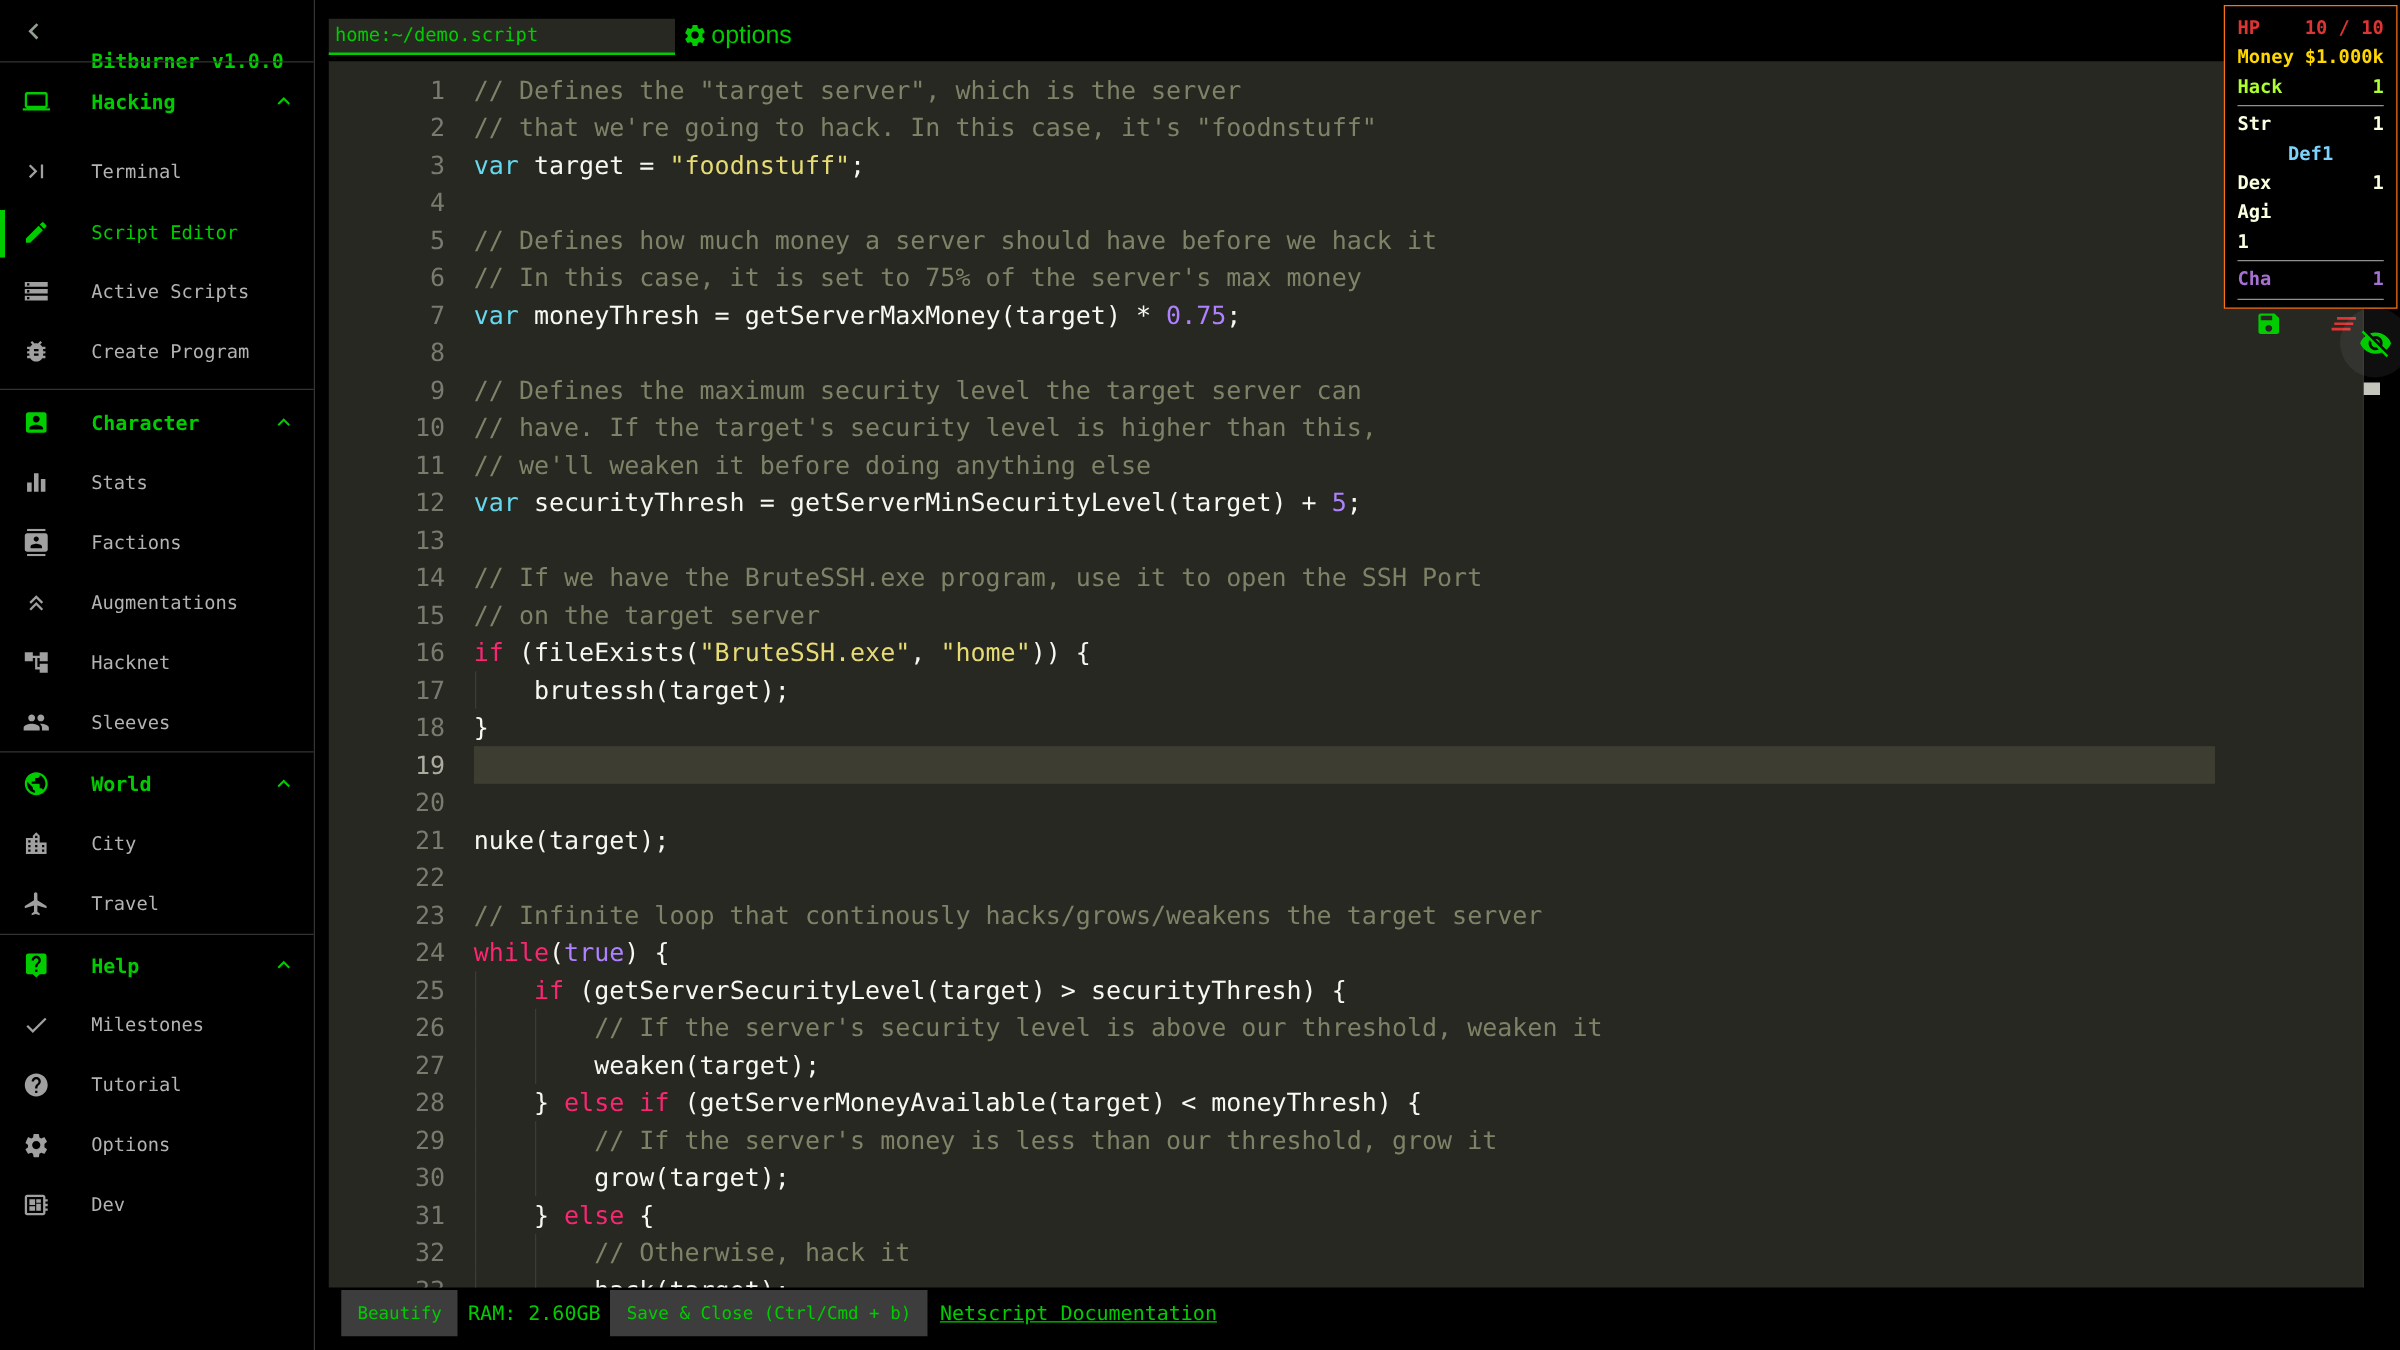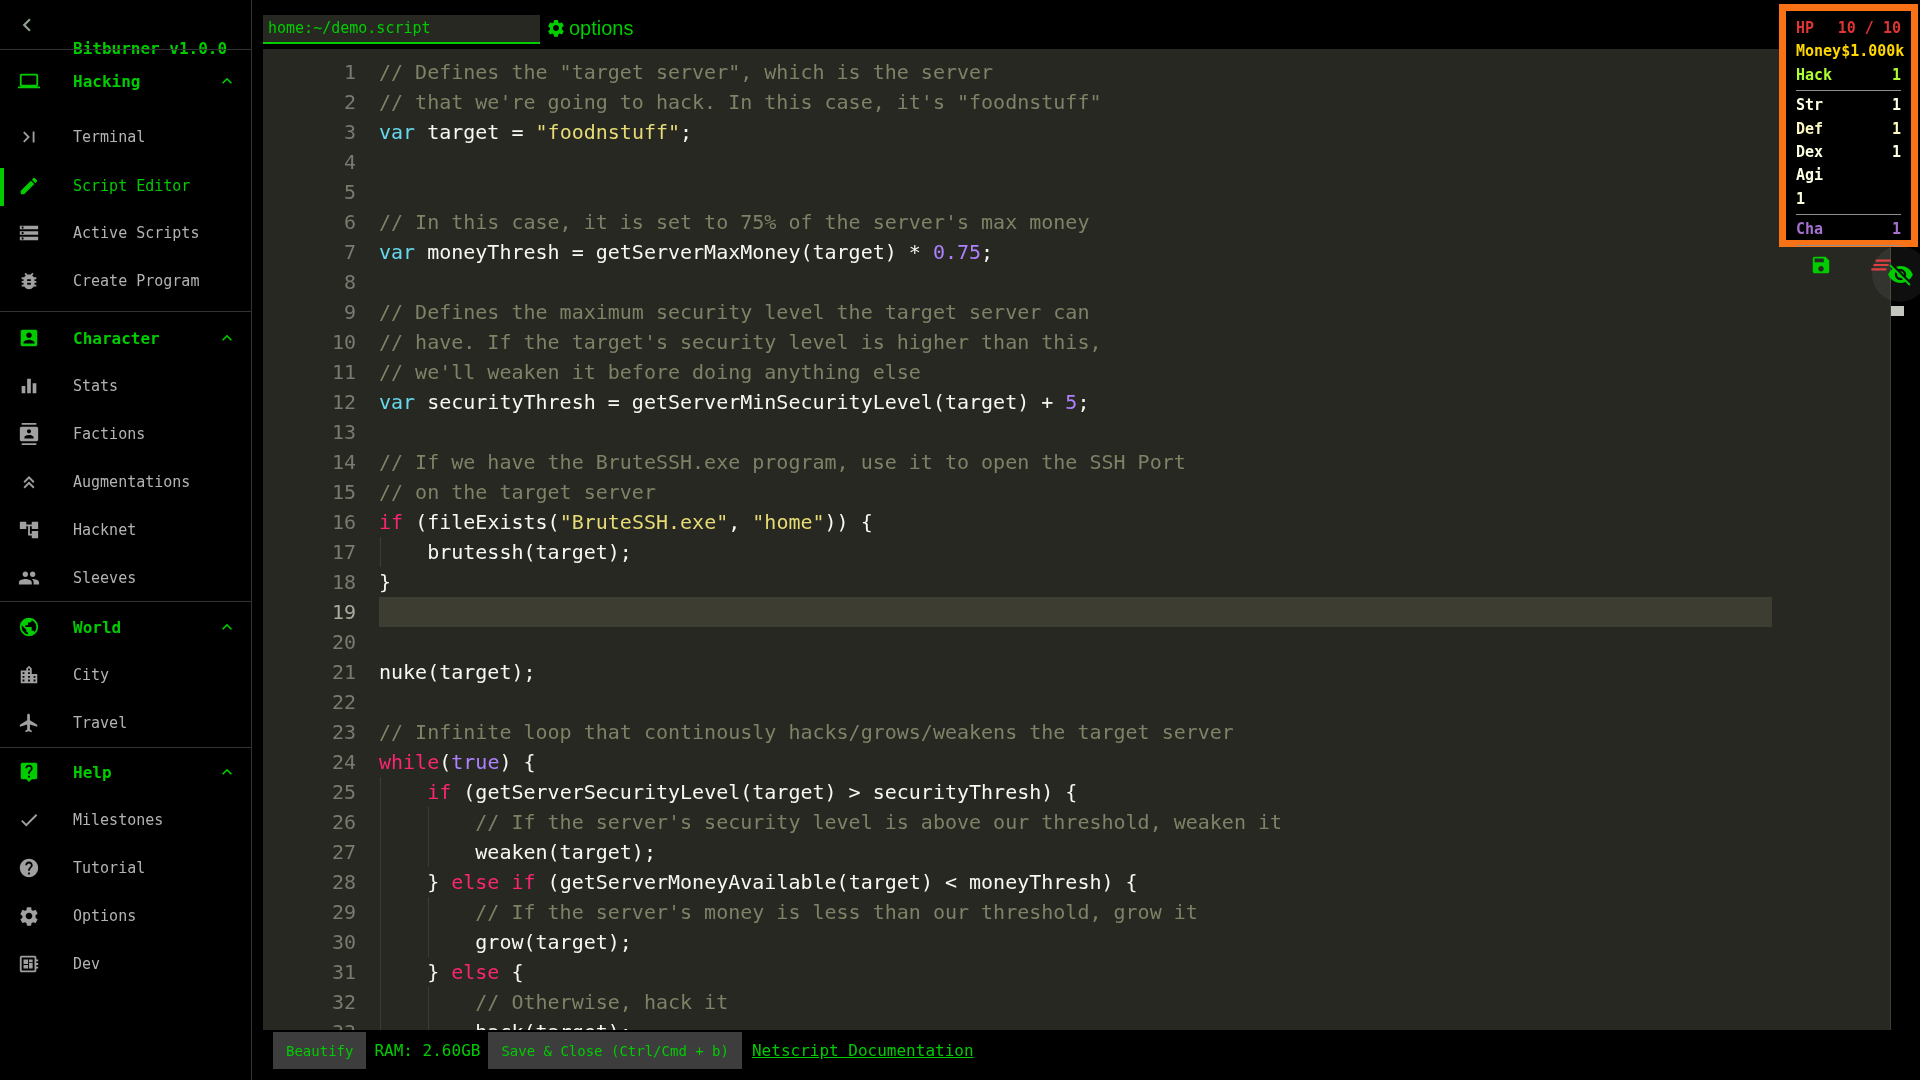--- a/index.html
+++ b/index.html
@@ -39,21 +39,21 @@
   #scroll-thumb{position:absolute;left:1891px;top:306px;width:13px;height:10px;background:#c3c6bd;cursor:pointer;}
   
   #bottombar{position:absolute;left:263px;top:1030px;width:1627px;height:50px;display:flex;align-items:flex-start;
              padding-top:2px;box-sizing:border-box;}
   .bbtn{background:#3d3d3d;color:#00cc00;font-family:"DejaVu Sans Mono",monospace;font-size:14px;border:none;
         padding:0 13px;height:37px;margin-left:8px;cursor:pointer;}
   #beautify-btn{margin-left:10px;}
   #ram-text{color:#00cc00;font-size:16px;line-height:37px;margin-left:8px;white-space:nowrap;}
   #doc-link{color:#00cc00;font-size:16px;line-height:37px;margin-left:10px;text-decoration:underline;cursor:pointer;white-space:nowrap;}
   
-  #overview{position:absolute;left:1779px;top:4px;width:139px;height:243px;background:#000;border:7px solid #f97316;
+  #overview{position:absolute;left:1779px;top:4px;width:139px;height:243px;background:#000;border:1px solid #f97316;
             box-sizing:border-box;padding:6px 10px 0 10px;}
   .ov-row{display:flex;justify-content:space-between;font-size:15px;font-weight:bold;line-height:23.4px;white-space:nowrap;}
   .ov-div{height:1px;background:#8f8f8f;margin:3px 0;}
   #ov-icons{display:flex;align-items:center;padding-left:14px;gap:36px;margin-top:6px;}
   #ov-save{color:#00cc00;width:22px;height:22px;cursor:pointer;}
   #ov-clear{color:#dd3434;width:26px;height:26px;cursor:pointer;}
   
   #eye-btn{position:absolute;left:1872px;top:246px;width:56px;height:56px;border-radius:50%;
            background:rgba(255,255,255,0.06);display:flex;align-items:center;justify-content:center;cursor:pointer;}
   #eye-btn svg{width:27px;height:27px;color:#00cc00;}
@@ -262,21 +262,21 @@
       </svg>
     <span class="olabel">options</span>
   </div>
 
   <div id="editor">
     <div id="code-lines">
         <div class="cl"><span class="ln">1</span><span class="ct"><span class="tk-c">// Defines the "target server", which is the server</span></span></div>
         <div class="cl"><span class="ln">2</span><span class="ct"><span class="tk-c">// that we're going to hack. In this case, it's "foodnstuff"</span></span></div>
         <div class="cl"><span class="ln">3</span><span class="ct"><span class="tk-t">var</span><span class="tk-w"> target = </span><span class="tk-s">"foodnstuff"</span><span class="tk-w">;</span></span></div>
         <div class="cl"><span class="ln">4</span><span class="ct"></span></div>
-        <div class="cl"><span class="ln">5</span></div>
+        <div class="cl"><span class="ln">5</span><span class="ct"><span class="tk-c">// Defines how much money a server should have before we hack it</span></span></div>
         <div class="cl"><span class="ln">6</span><span class="ct"><span class="tk-c">// In this case, it is set to 75% of the server's max money</span></span></div>
         <div class="cl"><span class="ln">7</span><span class="ct"><span class="tk-t">var</span><span class="tk-w"> moneyThresh = getServerMaxMoney(target) * </span><span class="tk-n">0.75</span><span class="tk-w">;</span></span></div>
         <div class="cl"><span class="ln">8</span><span class="ct"></span></div>
         <div class="cl"><span class="ln">9</span><span class="ct"><span class="tk-c">// Defines the maximum security level the target server can</span></span></div>
         <div class="cl"><span class="ln">10</span><span class="ct"><span class="tk-c">// have. If the target's security level is higher than this,</span></span></div>
         <div class="cl"><span class="ln">11</span><span class="ct"><span class="tk-c">// we'll weaken it before doing anything else</span></span></div>
         <div class="cl"><span class="ln">12</span><span class="ct"><span class="tk-t">var</span><span class="tk-w"> securityThresh = getServerMinSecurityLevel(target) + </span><span class="tk-n">5</span><span class="tk-w">;</span></span></div>
         <div class="cl"><span class="ln">13</span><span class="ct"></span></div>
         <div class="cl"><span class="ln">14</span><span class="ct"><span class="tk-c">// If we have the BruteSSH.exe program, use it to open the SSH Port</span></span></div>
         <div class="cl"><span class="ln">15</span><span class="ct"><span class="tk-c">// on the target server</span></span></div>
@@ -322,21 +322,21 @@
         </div>
         <div class="ov-row" style="color: rgb(173, 255, 47);">
           <span>Hack</span>
           <span>1</span>
         </div>
         <div class="ov-div"></div>
         <div class="ov-row" style="color: rgb(250, 255, 223);">
           <span>Str</span>
           <span>1</span>
         </div>
-        <div class="ov-row" style="color: #fef9c3;">
+        <div class="ov-row" style="color: #7dd3fc; justify-content: center;">
           <span>Def</span>
           <span>1</span>
         </div>
         <div class="ov-row" style="color: rgb(250, 255, 223);">
           <span>Dex</span>
           <span>1</span>
         </div>
         <div class="ov-row" style="color: rgb(250, 255, 223); flex-direction: column;">
           <span>Agi</span>
           <span>1</span>

